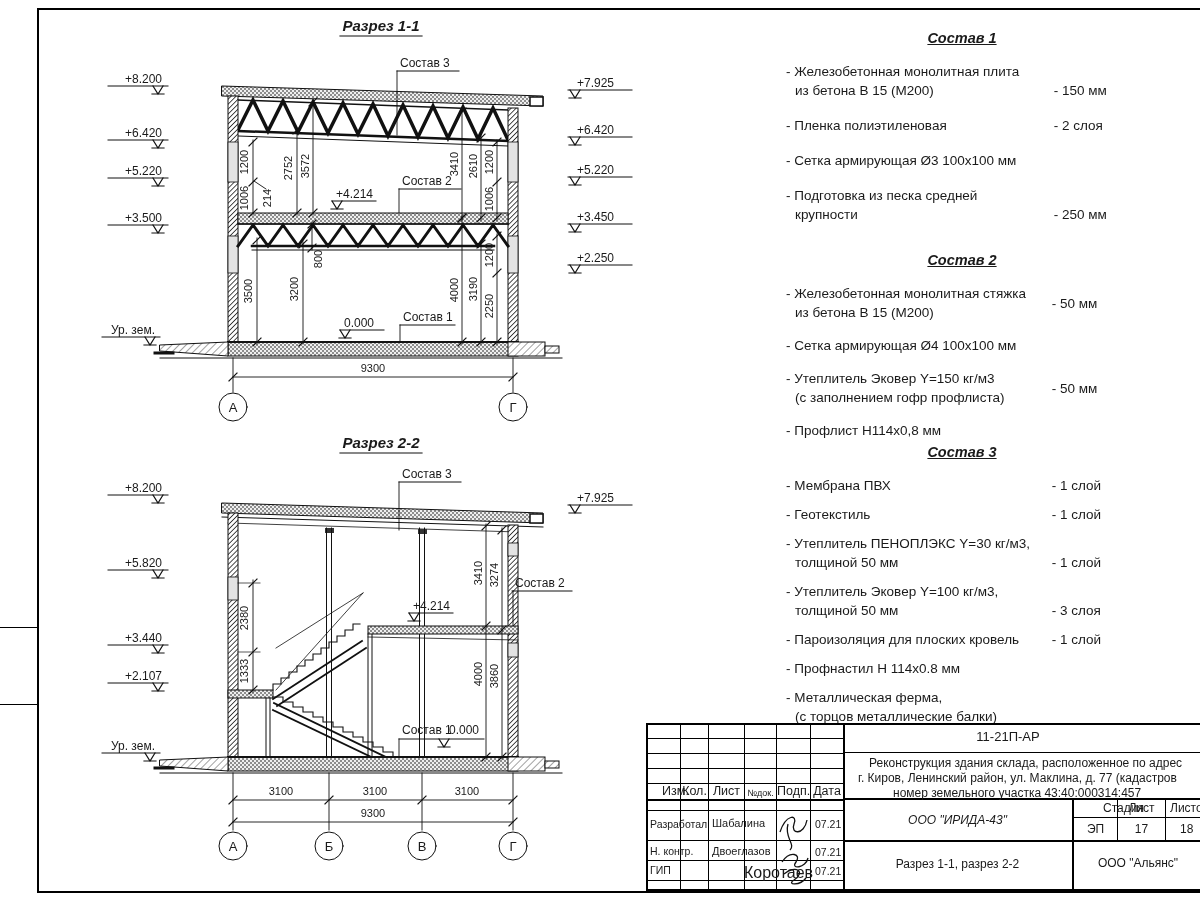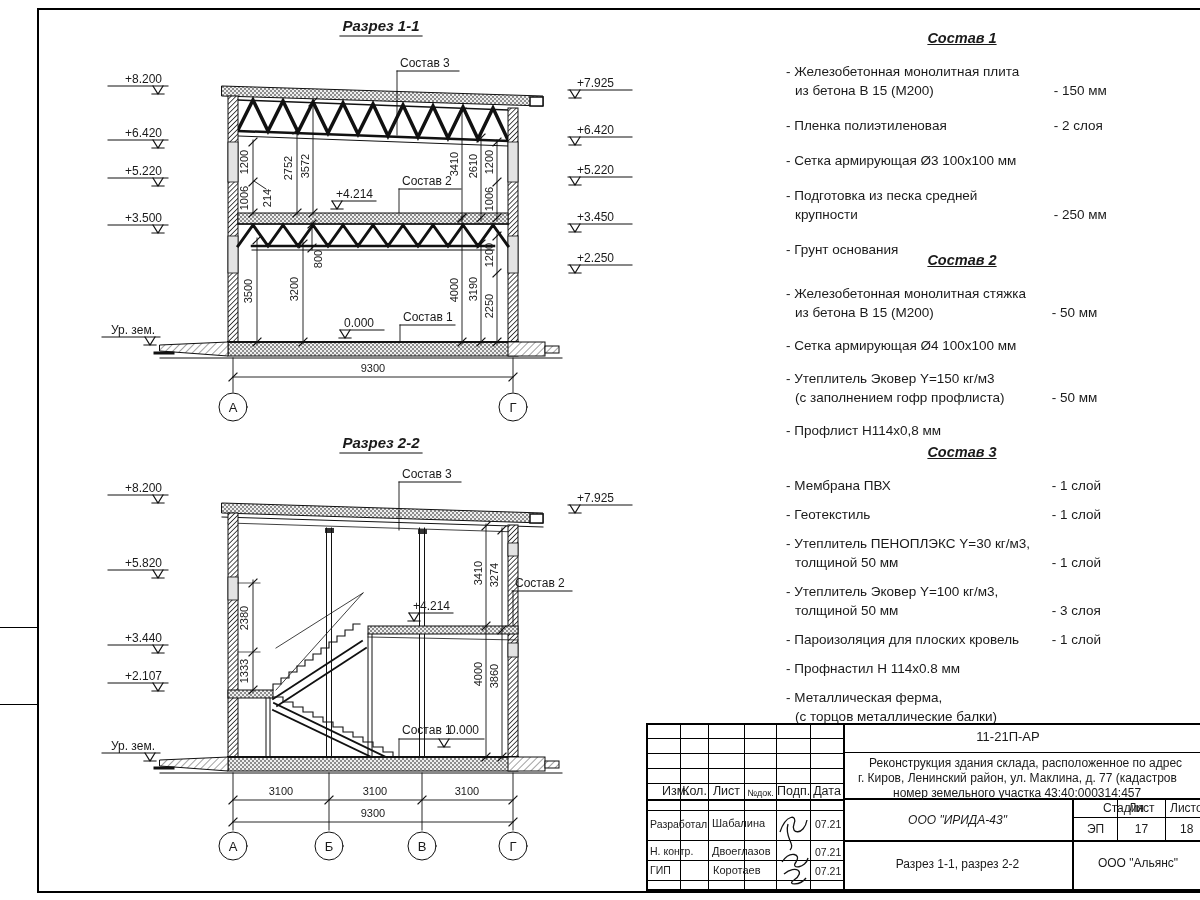--- a/index.html
+++ b/index.html
@@ -9,21 +9,21 @@
   .hl{position:absolute;background:#000;}
   .vl{position:absolute;background:#000;}
   .tb-text{position:absolute;font-size:12px;white-space:nowrap;}
   .ctr{text-align:center;}
   .comp{position:absolute;left:786px;width:352px;}
   .comp-title{font-size:14.5px;font-weight:bold;font-style:italic;text-decoration:underline;
               text-align:center;margin-bottom:16px;}
   .citem{display:flex;align-items:flex-end;font-size:13.5px;line-height:19px;}
   .cname{width:262px;white-space:pre-line;text-indent:-9px;padding-left:9px;}
   .cval{width:88px;white-space:nowrap;}
-  .m16{margin-bottom:16px;gap:8px;} .m14{margin-bottom:14px;} .m10{margin-bottom:10px;}
+  .m16{margin-bottom:16px;gap:8px;} .m14{margin-bottom:14px;align-items:center;} .m10{margin-bottom:10px;}
   svg text{fill:#1a1a1a;}
   .ttl{font-size:15px;font-weight:bold;font-style:italic;}
   .dim{font-size:11px;}
   .lbl{font-size:12px;}
   .ax{font-size:13px;}
 </style>
 </head>
 <body>
 
 <div class="hl" style="left:37px;top:8px;width:1163px;height:2px;"></div>
@@ -421,24 +421,20 @@
     </div>
   <div class="citem m16">
       <div class="cname">- Сетка армирующая Ø3 100х100 мм</div>
       <div class="cval"></div>
     </div>
   <div class="citem m16">
       <div class="cname">- Подготовка из песка средней
 крупности</div>
       <div class="cval">- 250 мм</div>
     </div>
-  <div class="citem">
-      <div class="cname">- Грунт основания</div>
-      <div class="cval"></div>
-    </div>
 </div>
 
 <div class="comp" style="top:252px;">
   <div class="comp-title">Состав 2</div>
   <div class="citem m14">
       <div class="cname">- Железобетонная  монолитная стяжка
 из бетона В 15 (М200)</div>
       <div class="cval">- 50 мм</div>
     </div>
   <div class="citem m14">
@@ -534,21 +530,21 @@
   <div class="tb-text ctr" style="left:777px;top:784px;width:33px;font-size:12.5px;">Подп.</div>
   <div class="tb-text ctr" style="left:811px;top:784px;width:32px;font-size:12.5px;">Дата</div>
 
   <div class="tb-text" style="left:650px;top:818px;font-size:10.5px;">Разработал</div>
   <div class="tb-text" style="left:712px;top:817px;font-size:11px;">Шабалина</div>
   <div class="tb-text" style="left:815px;top:818px;font-size:10.5px;">07.21</div>
   <div class="tb-text" style="left:650px;top:845px;font-size:10.5px;">Н. контр.</div>
   <div class="tb-text" style="left:712px;top:845px;font-size:11px;">Двоеглазов</div>
   <div class="tb-text" style="left:815px;top:846px;font-size:10.5px;">07.21</div>
   <div class="tb-text" style="left:650px;top:864px;font-size:10.5px;">ГИП</div>
-  <div class="tb-text" style="left:713px;top:864px;font-size:11px;">Коротаев</div>
+  <div class="tb-text" style="left:744px;top:864px;font-size:16px;">Коротаев</div>
   <div class="tb-text" style="left:815px;top:865px;font-size:10.5px;">07.21</div>
 
   <svg class="abs" style="left:776px;top:810px;" width="36" height="78" viewBox="0 0 36 78">
     <path d="M4,22 C10,4 22,4 18,14 C14,24 28,26 31,10 M12,14 C8,28 20,34 14,40" fill="none" stroke="#111" stroke-width="1.3"></path>
     <path d="M6,52 C14,40 26,44 20,52 C14,60 30,58 32,48 M8,64 C20,54 30,62 18,70 C10,75 24,76 30,68" fill="none" stroke="#111" stroke-width="1.3"></path>
   </svg>
 
   <div class="tb-text ctr" style="left:1074px;top:801px;width:43px;padding-left:28px;">Стадия</div>
   <div class="tb-text ctr" style="left:1118px;top:801px;width:47px;">Лист</div>
   <div class="tb-text" style="left:1170px;top:801px;">Листов</div>

